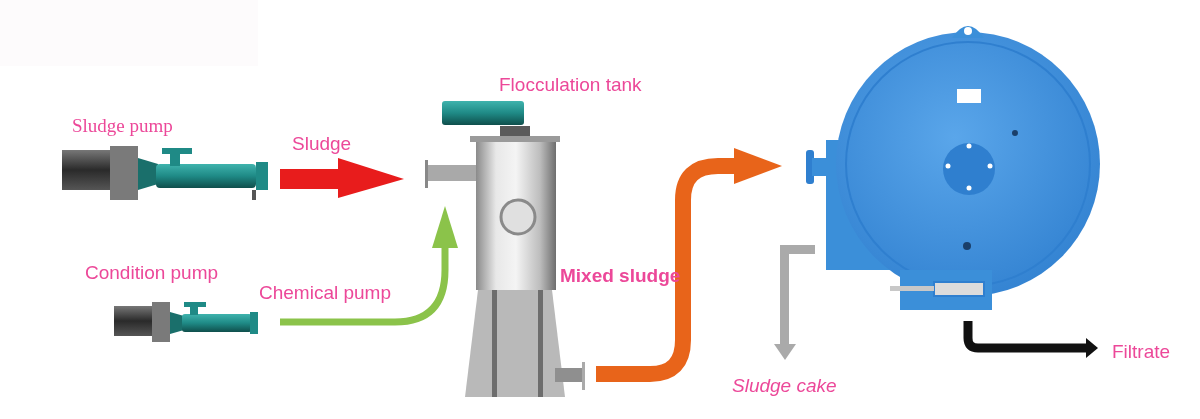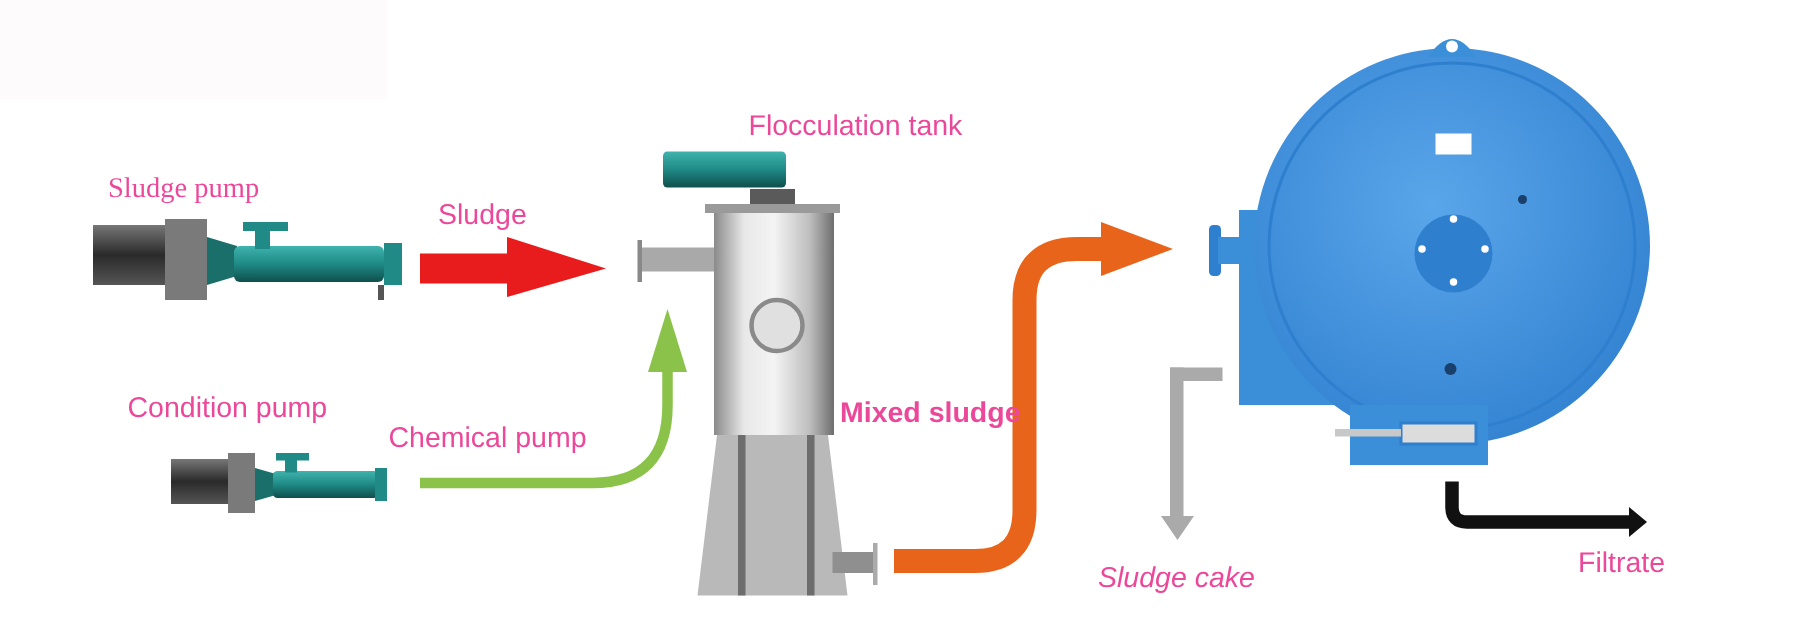--- a/index.html
+++ b/index.html
@@ -123,13 +123,13 @@
   </g>
 </svg>
 
 <div class="label" style="left:72px; top:116px;font-family:Liberation Serif, serif;">Sludge pump</div>
 <div class="label" style="left:292px; top:134px;">Sludge</div>
 <div class="label" style="left:85px; top:263px;text-align:center;">Condition pump</div>
 <div class="label" style="left:259px; top:283px;">Chemical pump</div>
 <div class="label" style="left:499px; top:75px;">Flocculation tank</div>
 <div class="label" style="left:560px; top:266px;font-weight:bold;">Mixed sludge</div>
 <div class="label" style="left:732px; top:376px;font-style:italic;">Sludge cake</div>
-<div class="label" style="left:1052px; top:342px;margin-top:24px;">Filtrate</div>
+<div class="label" style="left:1112px; top:342px;">Filtrate</div>
 
 </body></html>

